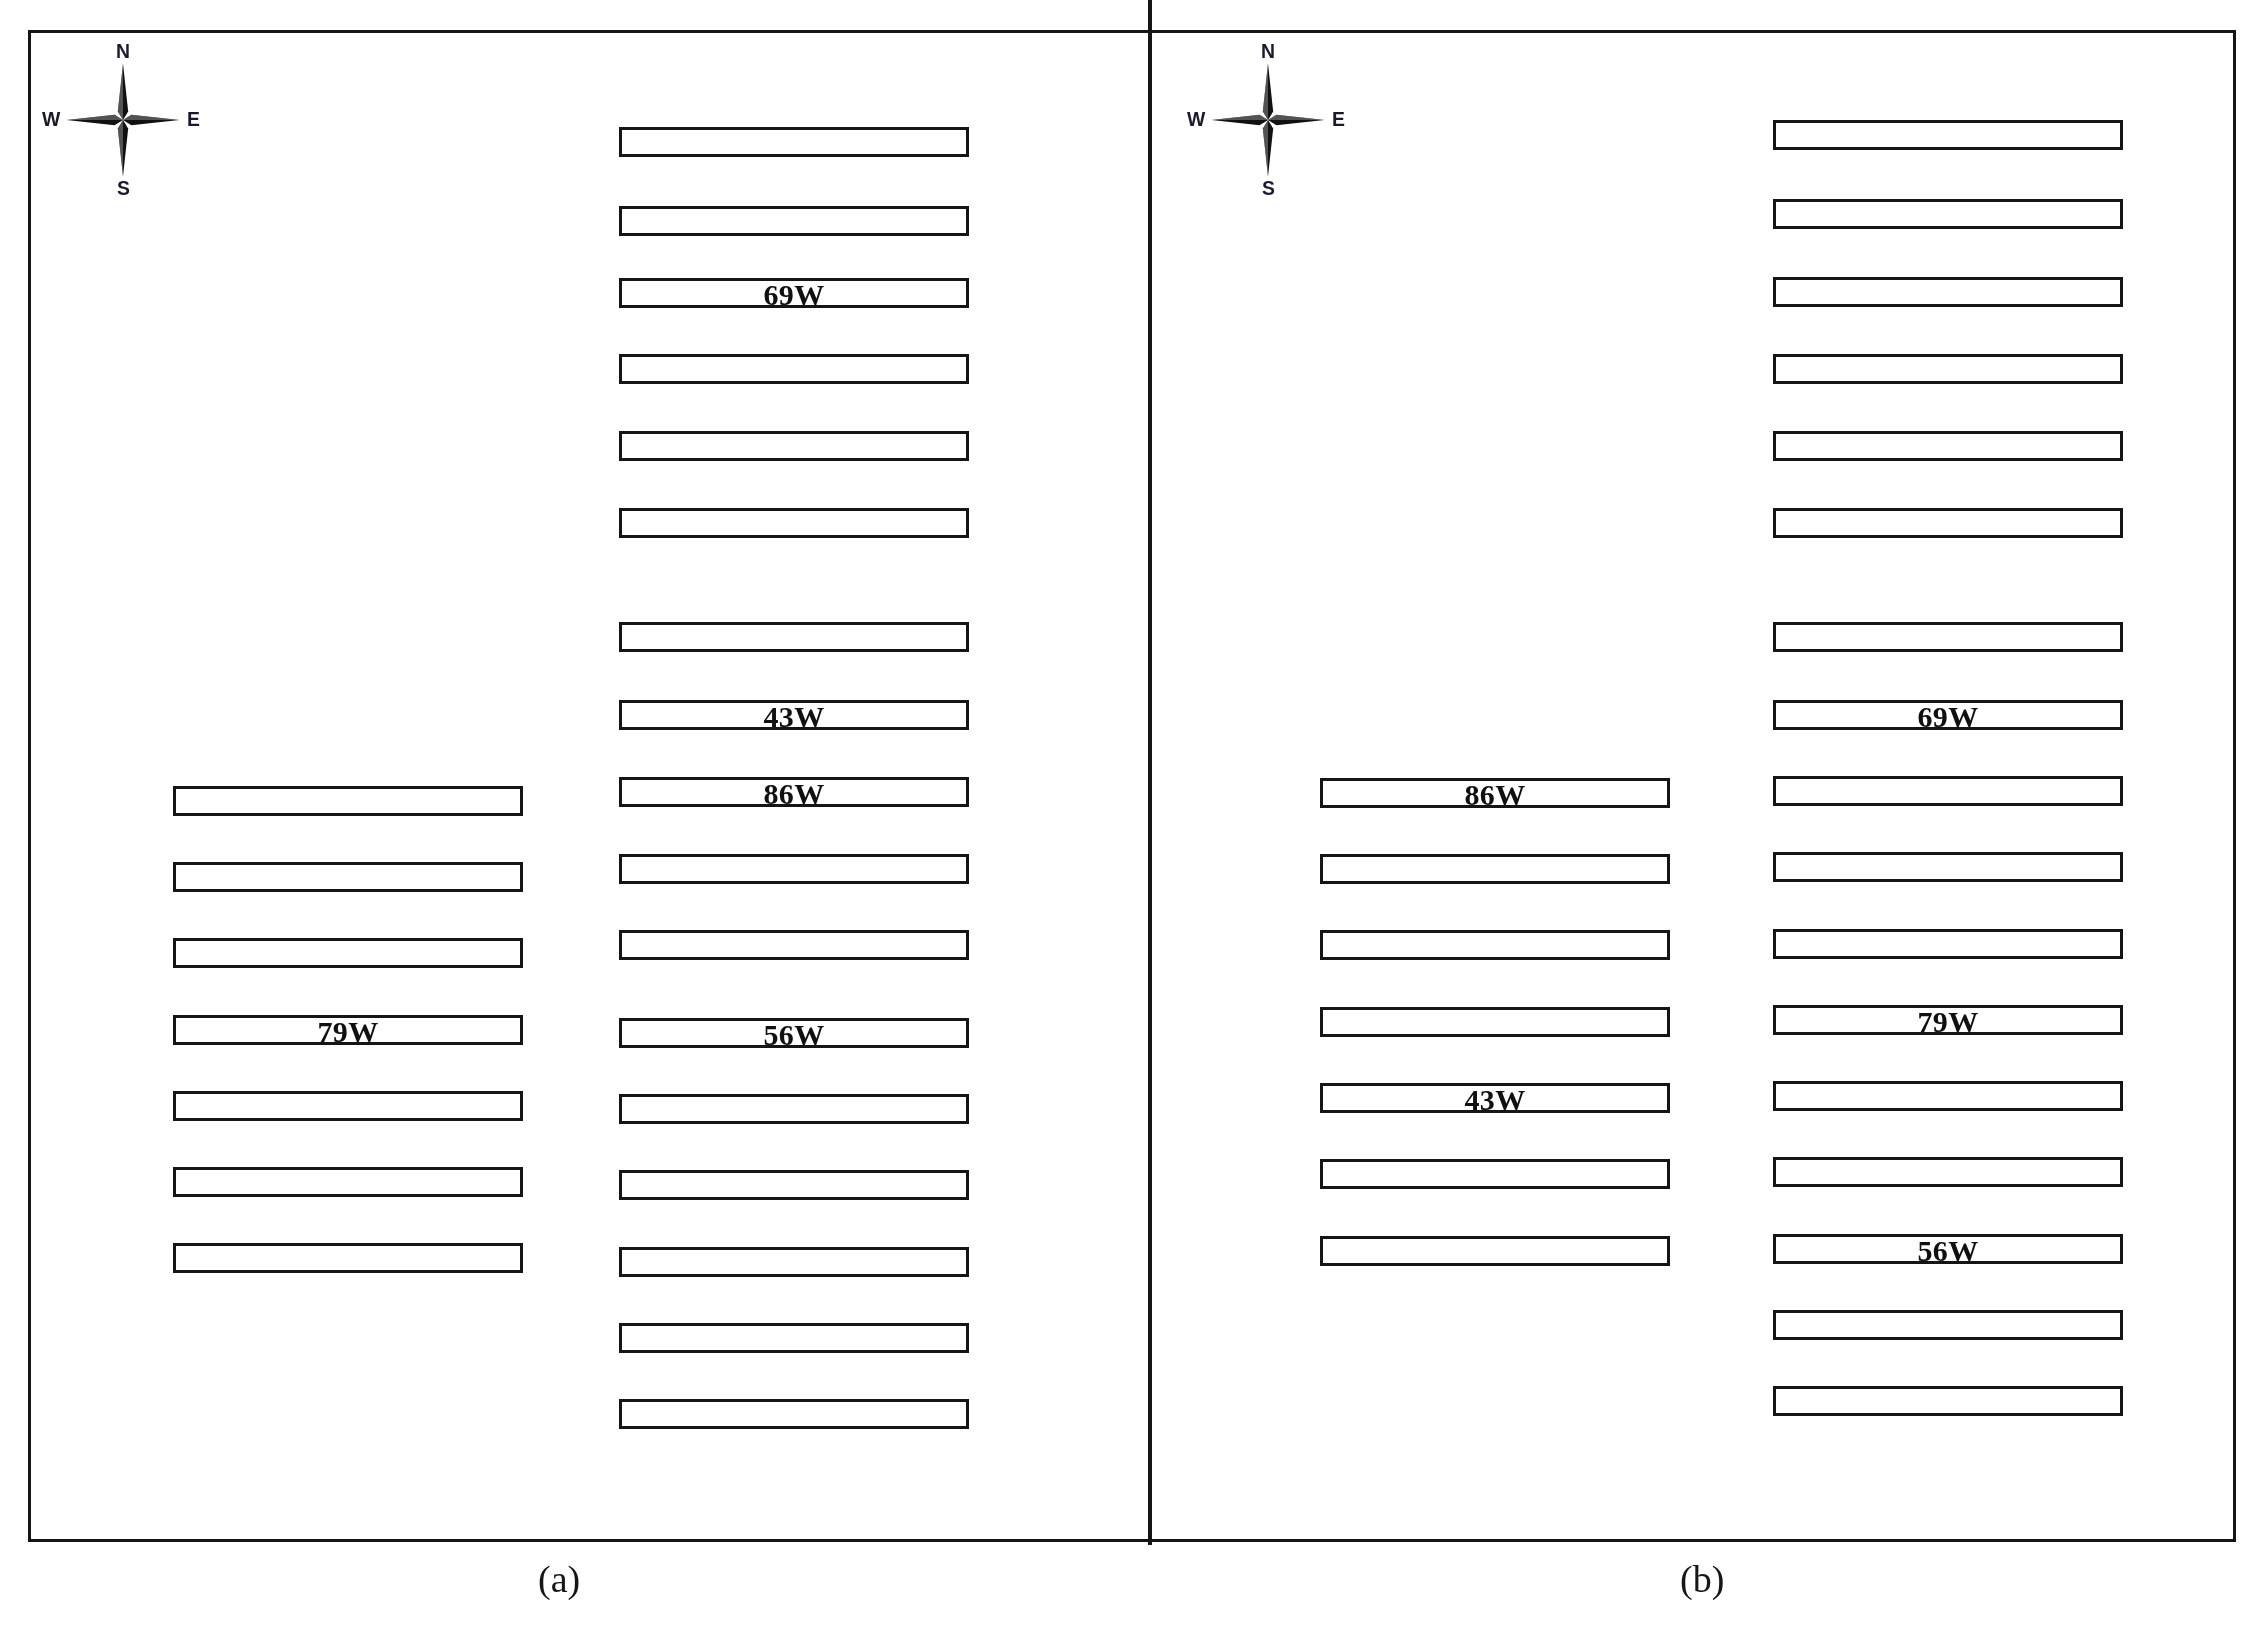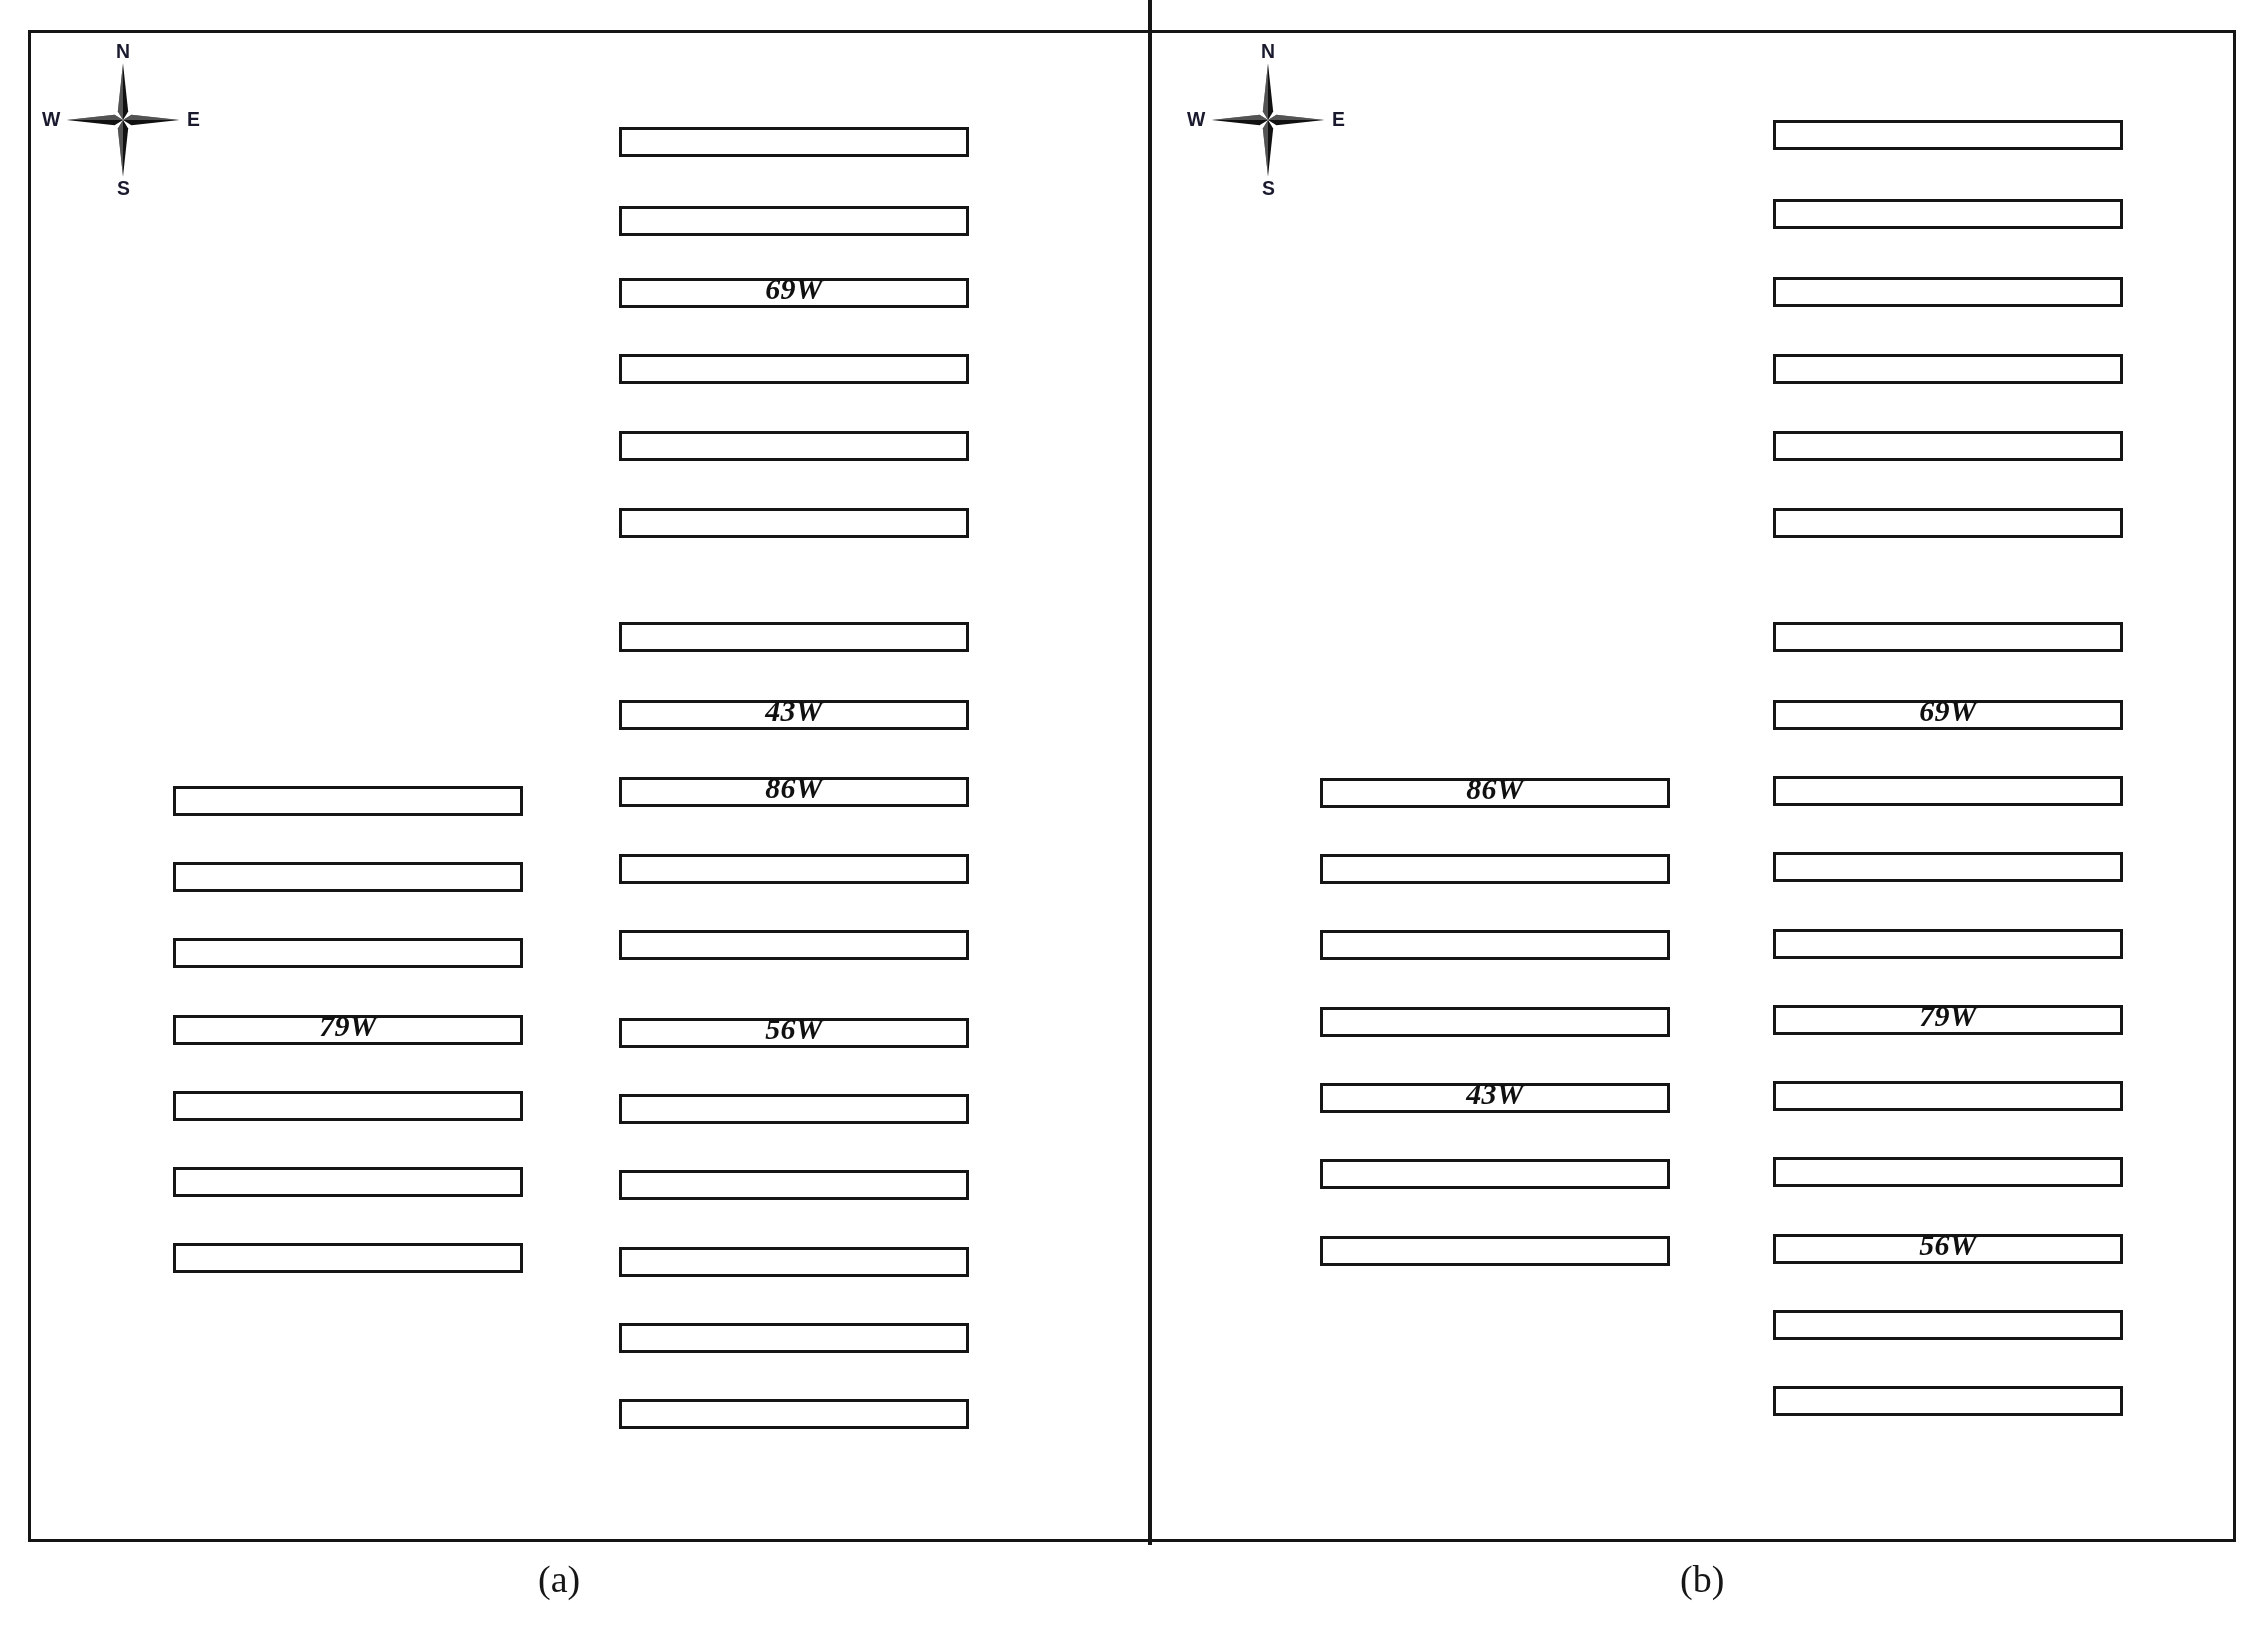--- a/index.html
+++ b/index.html
@@ -60,23 +60,22 @@
   .cl-w { left: 0px;   top: 71px; }
   .cl-e { left: 145px; top: 71px; }
 
   
   .parcel {
     position: absolute;
     border: 3.9px solid #151515;
     box-sizing: border-box;
     background: #ffffff;
     display: flex;
-    align-items: flex-end;
+    align-items: flex-start;
     justify-content: center;
-    font-style: italic;
   }
   .parcel .plabel {
     font-family: "Liberation Serif", "DejaVu Serif", serif;
     font-weight: bold;
     font-size: 30px;
     color: #101010;
     letter-spacing: 0.3px;
     line-height: 1;
     white-space: nowrap;
     transform: translateY(-0.6px);

